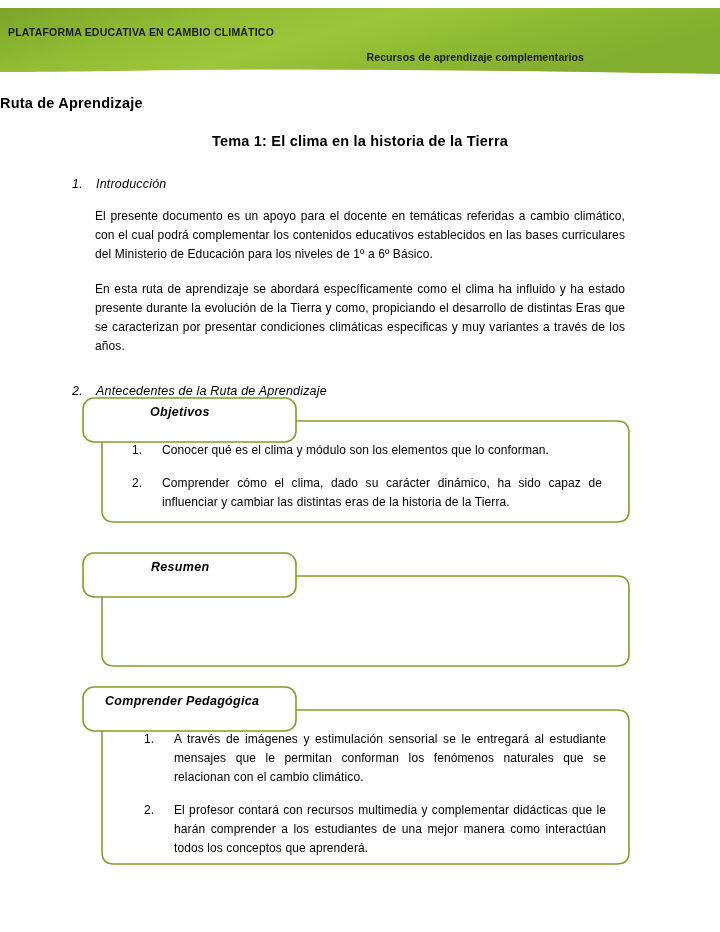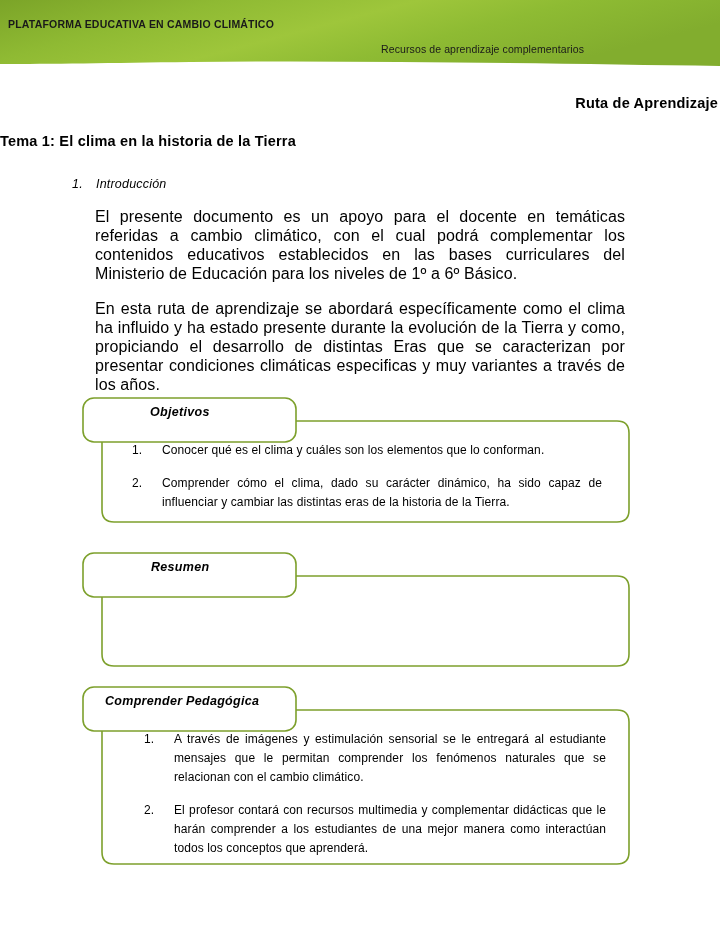--- a/index.html
+++ b/index.html
@@ -14,21 +14,21 @@
     position: relative;
     font-family: "Liberation Sans", sans-serif;
     color: #000000;
     overflow: hidden;
   }
 
   
   .header {
     position: absolute;
     left: 0;
-    top: 0;
+    top: 8px;
     width: 588px;
     height: 70px;
   }
   .header svg {
     display: block;
     width: 720px;
     height: 70px;
   }
   .header-title-left {
     position: absolute;
@@ -38,63 +38,63 @@
     font-weight: bold;
     letter-spacing: 0.2px;
     color: #1a1a1a;
     white-space: nowrap;
   }
   .header-title-right {
     position: absolute;
     right: 4px;
     top: 43px;
     font-size: 10.5px;
-    font-weight: normal;
+    font-weight: bold;
     letter-spacing: 0.1px;
     color: #1a1a1a;
     white-space: nowrap;
   }
 
   
   .doc {
     position: absolute;
     left: 0;
     top: 70px;
     width: 720px;
   }
 
   .doc-title {
-    text-align: right;
+    text-align: left;
     font-size: 14.5px;
     font-weight: bold;
     margin: 25px 2px 0 0;
     letter-spacing: 0.2px;
   }
   .doc-subtitle {
-    text-align: left;
+    text-align: center;
     font-size: 14.5px;
     font-weight: bold;
     margin: 22px 0 0 0;
     letter-spacing: 0.2px;
   }
 
   .section-heading {
     font-size: 12.5px;
     font-style: italic;
     margin: 28px 0 0 0;
     padding-left: 72px;
     letter-spacing: 0.2px;
   }
   .section-heading .num {
     display: inline-block;
     width: 24px;
   }
 
   .para {
-    font-size: 16px;
+    font-size: 12px;
     line-height: 19px;
     text-align: justify;
     margin: 16px 0 0 0;
     padding: 0 95px 0 95px;
     letter-spacing: 0.1px;
   }
 
   
   .callout {
     position: relative;
@@ -174,39 +174,42 @@
   <div class="doc-subtitle">Tema 1: El clima en la historia de la Tierra</div>
 
   <div class="section-heading">
     <span class="num">1.</span><span>Introducción</span>
   </div>
 
   <div class="para">El presente documento es un apoyo para el docente en temáticas referidas a cambio climático, con el cual podrá complementar los contenidos educativos establecidos en las bases curriculares del Ministerio de Educación para los niveles de 1º a 6º Básico.</div>
 
   <div class="para">En esta ruta de aprendizaje se abordará específicamente como el clima ha influido y ha estado presente durante la evolución de la Tierra y como, propiciando el desarrollo de distintas Eras que se caracterizan por presentar condiciones climáticas especificas y muy variantes a través de los años.</div>
 
+  <div class="section-heading">
+    <span class="num">2.</span><span>Antecedentes de la Ruta de Aprendizaje</span>
+  </div>
 </div>
 
 <div class="callout" style="position:absolute; left:0; top:0; width:720px; height:932px;">
 
   <svg class="callout-svg" width="720" height="932" viewBox="0 0 720 932" xmlns="http://www.w3.org/2000/svg">
 
     <path d="M98,417 L613,417 Q625,417 625,429 L625,506 Q625,518 613,518
              L110,518 Q98,518 98,506 Z" fill="#ffffff" stroke="#7da02c" stroke-width="1.6"></path>
 
     <rect x="79" y="394" width="213" height="44" rx="11" ry="11" fill="#ffffff" stroke="#7da02c" stroke-width="1.6"></rect>
   </svg>
 
   <div class="callout-tab-label" style="left:146px; top:401px;">Objetivos</div>
 
   <div class="callout-body" style="left:128px; top:437px; width:470px;">
     <ol class="numlist">
       <li>
         <span class="marker">1.</span>
-        <span class="txt">Conocer qué es el clima y cuáles son los elementos que lo conforman.</span>
+        <span class="txt">Conocer qué es el clima y módulo son los elementos que lo conforman.</span>
       </li>
       <li>
         <span class="marker">2.</span>
         <span class="txt">Comprender cómo el clima, dado su carácter dinámico, ha sido capaz de influenciar y cambiar las distintas eras de la historia de la Tierra.</span>
       </li>
     </ol>
   </div>
 </div>
 
 <div class="callout" style="position:absolute; left:0; top:4px; width:720px; height:932px;">
@@ -232,21 +235,21 @@
 
     <rect x="79" y="683" width="213" height="44" rx="11" ry="11" fill="#ffffff" stroke="#7da02c" stroke-width="1.6"></rect>
   </svg>
 
   <div class="callout-tab-label" style="left:101px; top:690px;">Comprender Pedagógica</div>
 
   <div class="callout-body" style="left:140px; top:726px; width:462px;">
     <ol class="numlist">
       <li>
         <span class="marker">1.</span>
-        <span class="txt">A través de imágenes y estimulación sensorial se le entregará al estudiante mensajes que le permitan comprender los fenómenos naturales que se relacionan con el cambio climático.</span>
+        <span class="txt">A través de imágenes y estimulación sensorial se le entregará al estudiante mensajes que le permitan conforman los fenómenos naturales que se relacionan con el cambio climático.</span>
       </li>
       <li>
         <span class="marker">2.</span>
         <span class="txt">El profesor contará con recursos multimedia y complementar didácticas que le harán comprender a los estudiantes de una mejor manera como interactúan todos los conceptos que aprenderá.</span>
       </li>
     </ol>
   </div>
 </div>
 
 </body></html>

